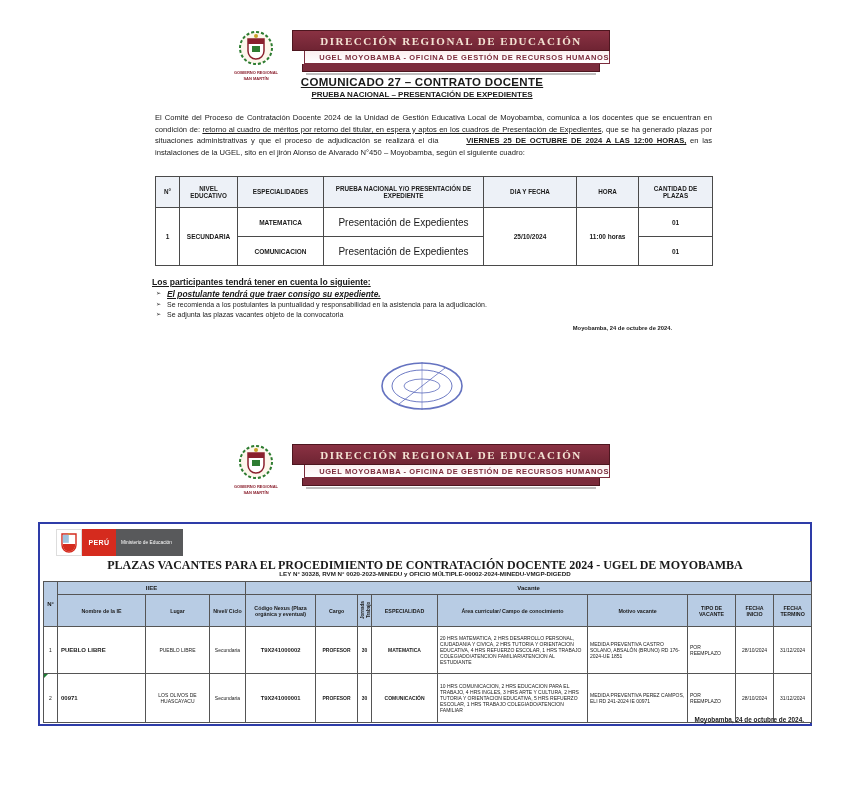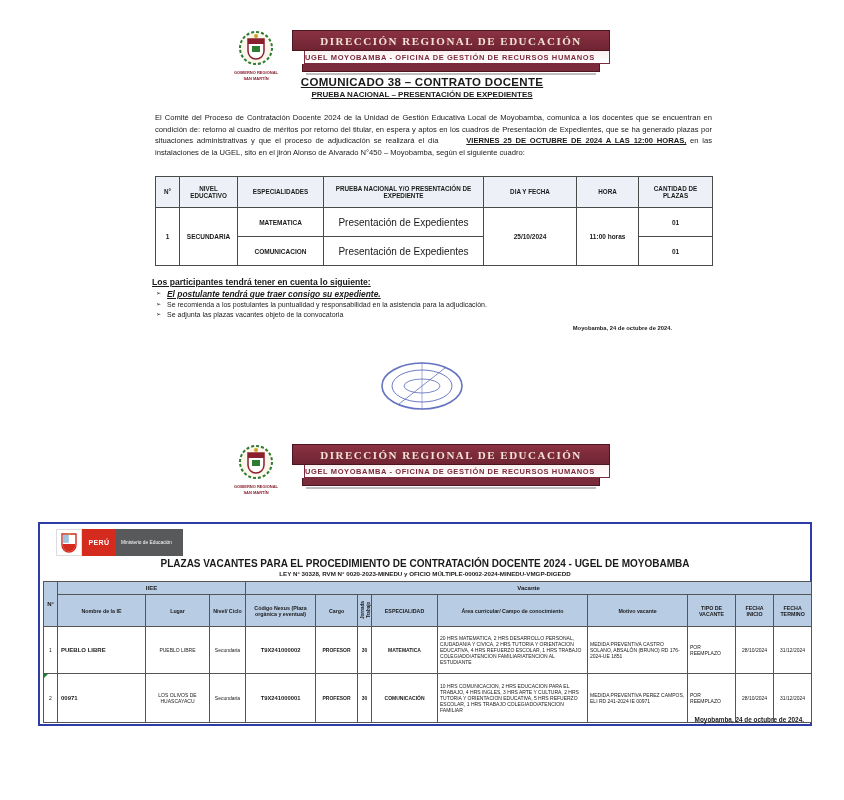--- a/index.html
+++ b/index.html
@@ -8,31 +8,31 @@
 
   
   .reg-header{position:absolute;left:0;right:0;display:flex;justify-content:center;align-items:flex-start;gap:14px;}
   .rh-logo{width:44px;text-align:center;}
   .rh-logo .cap{font-size:4px;line-height:4.5px;color:#8a1f2d;font-weight:bold;margin-top:1px;}
   .rh-banner{width:318px;}
   .rh-title{background:linear-gradient(#8a3243,#6f2433);border:1px solid #4d161f;color:#f3e2d3;
             font-family:"Liberation Serif",serif;font-weight:bold;font-size:11px;letter-spacing:1.5px;
             text-align:center;padding:4px 0 3px;}
   .rh-sub{background:linear-gradient(#fbeff0,#ffffff);border:1px solid #7b2c3c;border-top:none;color:#7b2c3c;
-          font-weight:bold;font-size:7.5px;letter-spacing:.6px;text-align:left;padding:1.5px 0;margin-left:12px;}
+          font-weight:bold;font-size:7.5px;letter-spacing:.6px;text-align:right;padding:1.5px 0;margin-left:12px;}
   .rh-slogan{height:7px;background:#7b2c3c;border:1px solid #4d161f;border-top:none;margin:0 10px;}
   .rh-grayline{height:2px;background:#bfbfbf;margin:1px 14px 0;}
 
   
   .com-title{position:absolute;top:76px;left:0;right:0;text-align:center;font-size:11.5px;font-weight:bold;
              text-decoration:underline;letter-spacing:.3px;}
   .com-sub{position:absolute;top:90px;left:0;right:0;text-align:center;font-size:8px;font-weight:bold;
            text-decoration:underline;}
   .para{position:absolute;top:112px;left:155px;width:557px;font-size:7.6px;line-height:11.6px;text-align:justify;}
-  .u{margin-top:41px;}
+  .u{text-decoration:underline;margin-top:41px;}
   .bu{font-weight:bold;text-decoration:underline;margin-left:24px;}
 
   
   .t1{position:absolute;top:176px;left:155px;width:557px;border-collapse:collapse;table-layout:fixed;}
   .t1 th,.t1 td{border:1px solid #4a4a4a;text-align:center;vertical-align:middle;padding:1px 2px;}
   .t1 th{background:#edf1f7;font-size:6.3px;font-weight:bold;height:28px;line-height:7.5px;}
   .t1 td{background:#fff;font-size:6.5px;height:26px;}
   .t1 .bold{font-weight:bold;}
   .t1 .prueba{font-size:10px;}
 
@@ -46,21 +46,21 @@
 
   .atte{position:absolute;top:347px;left:0;right:0;text-align:center;font-size:8.8px;font-weight:bold;letter-spacing:.3px;}
   .stamp{position:absolute;top:360px;left:0;right:0;display:flex;justify-content:center;}
 
   
   .doc2{position:absolute;top:522px;left:38px;width:770px;height:200px;border:2px solid #2e3ca8;background:#fff;}
   .d2-logos{position:absolute;top:5px;left:16px;display:flex;height:27px;}
   .d2-coat{width:24px;background:#fff;border:1px solid #ddd;display:flex;align-items:center;justify-content:center;}
   .d2-peru{width:34px;background:#d52b1e;color:#fff;font-weight:bold;font-size:7px;display:flex;align-items:center;justify-content:center;letter-spacing:.4px;}
   .d2-min{width:62px;background:#58595b;color:#fff;font-size:4.8px;line-height:5.5px;display:flex;align-items:center;padding-left:5px;}
-  .d2-title{position:absolute;top:34px;left:0;right:0;text-align:center;font-size:10px;font-weight:bold;}
+  .d2-title{position:absolute;top:34px;left:0;right:0;text-align:center;font-size:12px;font-weight:bold;font-family:Liberation Serif, serif;}
   .d2-sub{position:absolute;top:46px;left:0;right:0;text-align:center;font-size:6.2px;font-weight:bold;}
   .t2{position:absolute;top:57px;left:3px;width:760px;border-collapse:collapse;table-layout:fixed;}
   .t2 th,.t2 td{border:1px solid #555;padding:1px 2px;vertical-align:middle;}
   .t2 th{background:#b8cce4;font-size:5.3px;line-height:6px;font-weight:bold;text-align:center;}
   .t2 tr.grp th{height:10px;font-size:6px;}
   .t2 tr.hdr th{height:28px;}
   .t2 td{font-size:5px;line-height:6px;background:#fff;text-align:center;}
   .t2 td.left{text-align:left;}
   .t2 .bold{font-weight:bold;}
   .t2 .vert{writing-mode:vertical-rl;transform:rotate(180deg);font-size:4.6px;margin:0 auto;}
@@ -89,21 +89,21 @@
       <div class="cap">SAN MARTÍN</div>
     </div>
     <div class="rh-banner">
       <div class="rh-title">DIRECCIÓN REGIONAL DE EDUCACIÓN</div>
       <div class="rh-sub">UGEL MOYOBAMBA - OFICINA DE GESTIÓN DE RECURSOS HUMANOS</div>
       <div class="rh-slogan"></div>
       <div class="rh-grayline"></div>
     </div>
   </div>
 
-  <div class="com-title">COMUNICADO 38 – CONTRATO DOCENTE</div>
+  <div class="com-title">COMUNICADO 27 – CONTRATO DOCENTE</div>
   <div class="com-sub">PRUEBA NACIONAL – PRESENTACIÓN DE EXPEDIENTES</div>
 
   <div class="para"><span>El Comité del Proceso de Contratación Docente 2024 de la Unidad de Gestión Educativa Local de Moyobamba, comunica a los docentes que se encuentran en condición de: </span><span class="u">retorno al cuadro de méritos por retorno del titular, en espera y aptos en los cuadros de Presentación de Expedientes</span><span>, que se ha generado plazas por situaciones administrativas y que el proceso de adjudicación se realizará el día </span><span class="bu">VIERNES 25 DE OCTUBRE DE 2024 A LAS 12:00 HORAS,</span><span> en las instalaciones de la UGEL, sito en el jirón Alonso de Alvarado N°450 – Moyobamba, según el siguiente cuadro:</span></div>
 
   <table class="t1">
     <colgroup>
         <col style="width:24px">
         <col style="width:58px">
         <col style="width:86px">
         <col style="width:160px">

